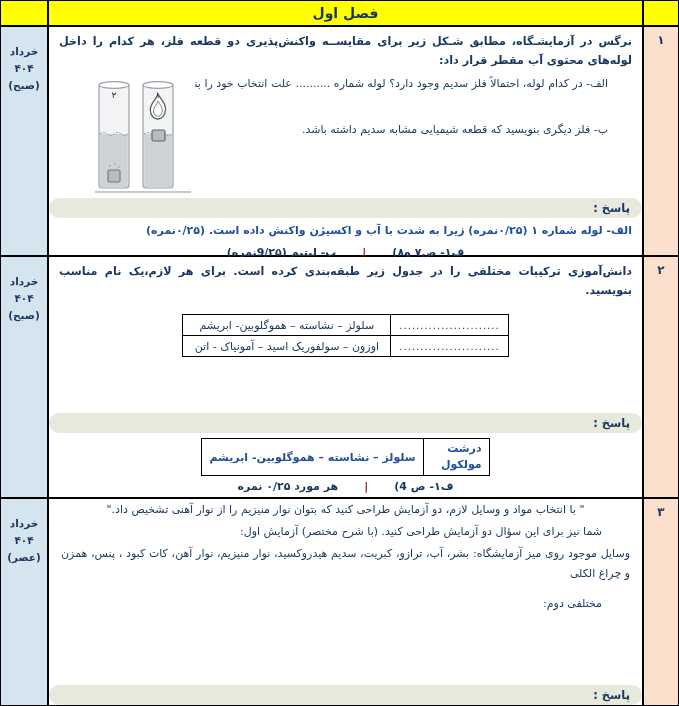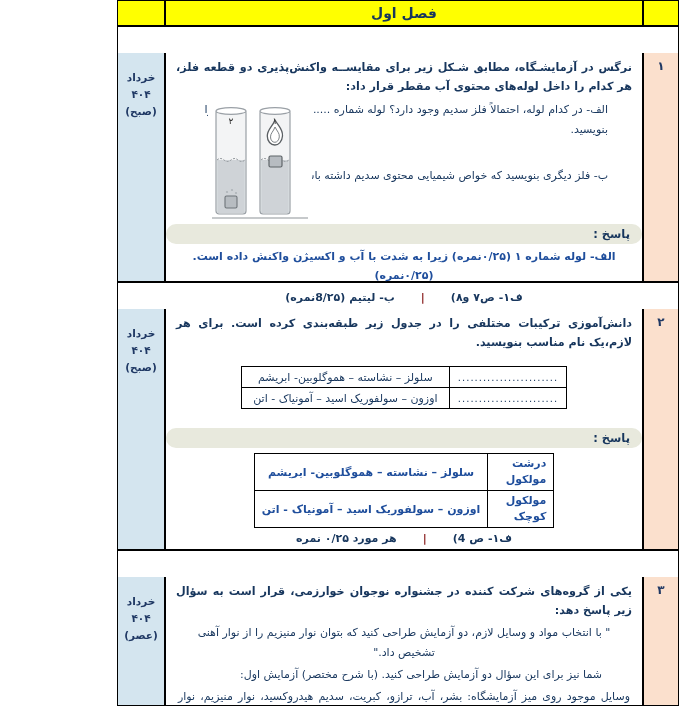--- a/index.html
+++ b/index.html
@@ -7,26 +7,25 @@
     margin: 0; padding: 0;
     background: #ffffff;
   }
   body {
     width: 679px; height: 706px;
     font-family: "DejaVu Sans", "Liberation Sans", sans-serif;
     overflow: hidden;
     direction: rtl;
   }
   .sheet {
-    width: 562px; height: 706px;
+    width: 679px; height: 706px;
     position: relative;
     border: 1px solid #000;
     display: flex;
     flex-direction: column;
-    gap: 26px;
   }
   
   .hdr-row {
     display: flex;
     height: 26px;
     flex: 0 0 26px;
     border-bottom: 2px solid #000;
   }
   .hdr-num {
     width: 36px;
@@ -112,21 +111,21 @@
     padding: 3px 12px 3px 10px;
     margin: 0;
     border-radius: 10px;
   }
   .ans-body {
     padding: 3px 10px 6px 10px;
     font-size: 11px;
     color: #1f4e9c;
     line-height: 19px;
     font-weight: bold;
-    text-align: center;
+    text-align: right;
   }
   .ans-line { display:block; }
   .ans-foot {
     display: flex;
     justify-content: center;
     gap: 26px;
     font-size: 11px;
     font-weight: bold;
     color: #17365d;
     padding: 2px 10px 4px 10px;
@@ -235,33 +234,33 @@
             </g>
 
             <text x="23" y="24" font-family="DejaVu Sans, sans-serif" font-size="9" fill="#2b2b2b" text-anchor="middle">۲</text>
             <text x="67" y="24" font-family="DejaVu Sans, sans-serif" font-size="9" fill="#2b2b2b" text-anchor="middle">۱</text>
             <line x1="4" y1="118" x2="100" y2="118" stroke="#8d9398" stroke-width="1.2"></line>
           </svg>
         </div>
 
         <div class="q-sub" style="padding-right:34px;">الف- در کدام لوله، احتمالاً فلز سدیم وجود دارد؟ لوله شماره .......... علت انتخاب خود را بنویسید.</div>
         <div class="spacer-md"></div>
-        <div class="q-sub" style="padding-right:34px;">ب- فلز دیگری بنویسید که خواص شیمیایی محتوی سدیم داشته باشد.</div>
+        <div class="q-sub" style="padding-right:34px;">ب- فلز دیگری بنویسید که قطعه شیمیایی مشابه سدیم داشته باشد.</div>
       </div>
 
       <div style="flex:1 1 auto;"></div>
 
       <div class="ans-band">پاسخ :</div>
       <div class="ans-body">
         <span class="ans-line">الف- لوله شماره ۱  (۰/۲۵نمره) زیرا به شدت با آب و اکسیژن واکنش داده است. (۰/۲۵نمره)</span>
       </div>
       <div class="ans-foot" style="padding-top:0;">
         <span>ف۱- ص۷ و۸)</span>
         <span class="sep">|</span>
-        <span>ب- لیتیم   (8/۲۵نمره)</span>
+        <span>ب- لیتیم   (9/۲۵نمره)</span>
       </div>
     </div>
     <div class="col-date">
       <div>خرداد</div>
       <div>۴۰۴</div>
       <div>(صبح)</div>
     </div>
   </div>
 
   <div class="qrow" style="flex:0 0 242px;">
@@ -287,45 +286,40 @@
       <div style="flex:1 1 auto;"></div>
 
       <div class="ans-band">پاسخ :</div>
 
       <table class="ans-table">
         <tbody>
             <tr>
           <td class="label">درشت مولکول</td>
           <td class="terms">سلولز – نشاسته – هموگلوبین- ابریشم</td>
         </tr>
-        <tr>
-          <td class="label" style="width:66px;">مولکول کوچک</td>
-          <td class="terms">اوزون – سولفوریک اسید – آمونیاک - اتن</td>
-        </tr>
       </tbody>
         </table>
 
       <div class="ans-foot">
         <span>ف۱- ص 4)</span>
         <span class="sep">|</span>
         <span>هر مورد ۰/۲۵ نمره</span>
       </div>
     </div>
     <div class="col-date">
       <div>خرداد</div>
       <div>۴۰۴</div>
       <div>(صبح)</div>
     </div>
   </div>
 
   <div class="qrow" style="flex:1 1 auto;">
     <div class="col-num">۳</div>
     <div class="col-body">
 
-      <div class="q-text">یکی از گروه‌های شرکت کننده در جشنواره نوجوان خوارزمی، قرار است به سؤال زیر پاسخ دهد:</div>
       <div class="q-sub center" style="padding:1px 18px;">" با انتخاب مواد و وسایل لازم، دو آزمایش طراحی کنید که بتوان نوار منیزیم را از نوار آهنی تشخیص داد."</div>
       <div class="q-sub" style="padding:1px 40px;">شما نیز برای این سؤال دو آزمایش طراحی کنید. (با شرح مختصر) آزمایش اول:</div>
       <div class="q-sub" style="padding:1px 12px; text-align:justify;">وسایل موجود روی میز آزمایشگاه: بشر، آب، ترازو، کبریت، سدیم هیدروکسید، نوار منیزیم، نوار آهن، کات کبود ، پنس، همزن و چراغ الکلی</div>
       <div class="spacer-sm"></div>
       <div class="q-sub" style="padding:1px 40px;">مختلفی دوم:</div>
 
       <div style="flex:1 1 auto;"></div>
 
       <div class="ans-band">پاسخ :</div>
     </div>

